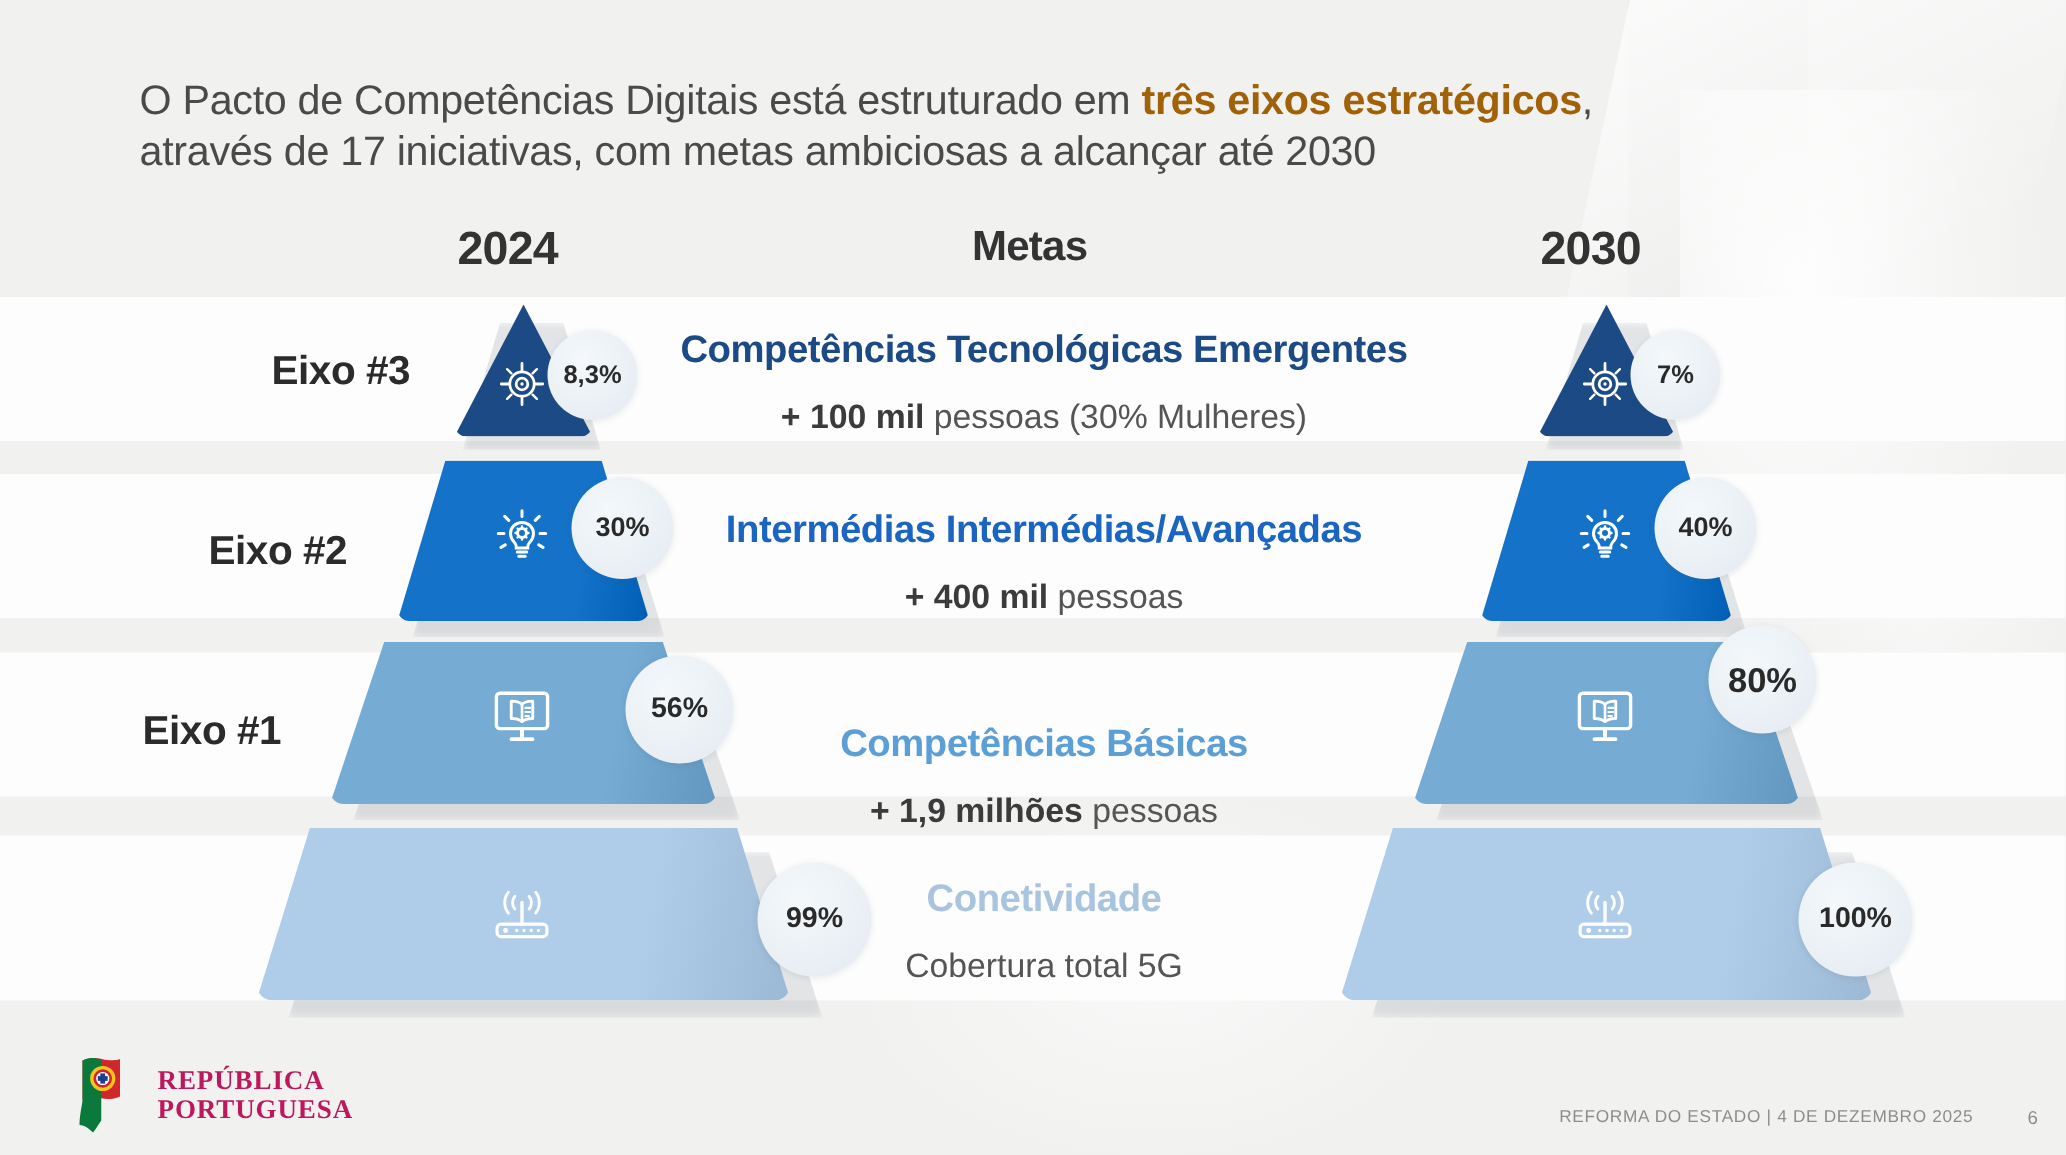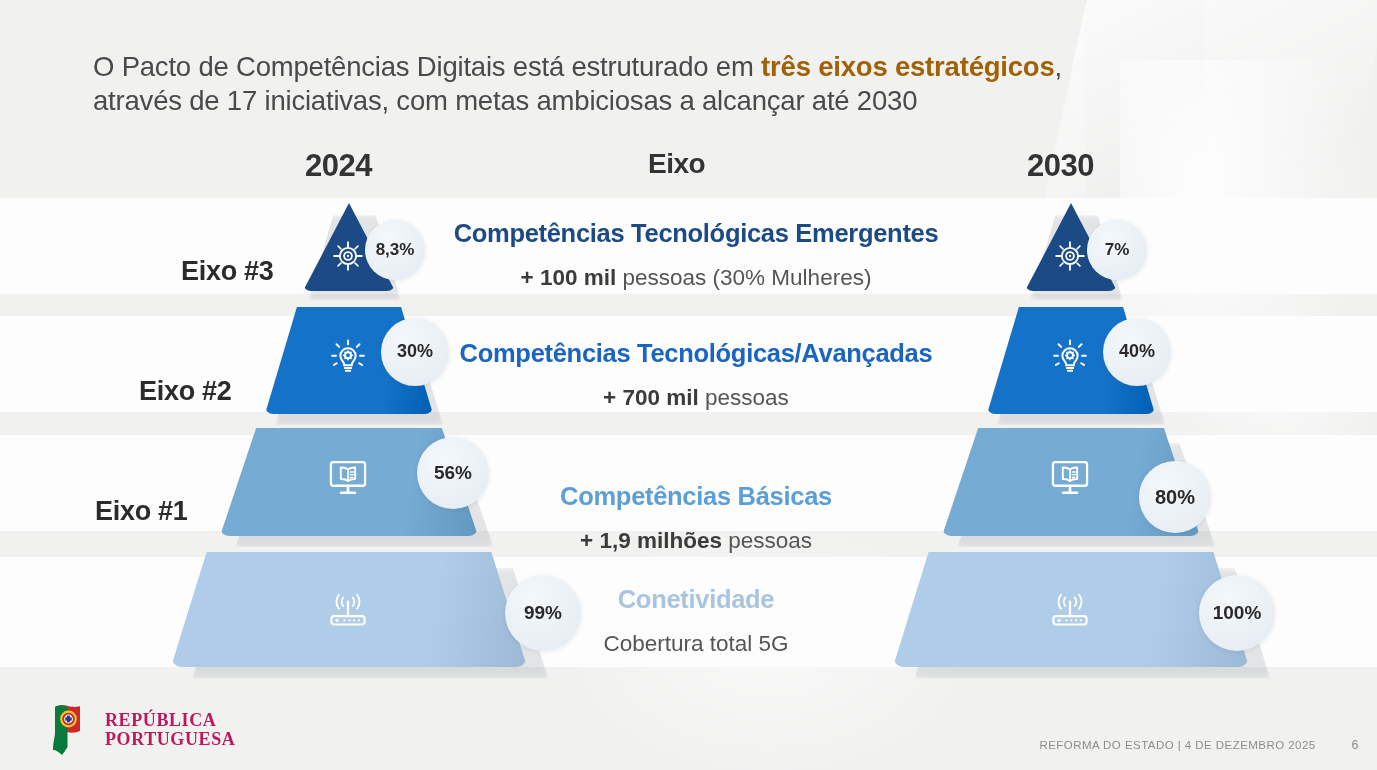--- a/index.html
+++ b/index.html
@@ -54,21 +54,21 @@
   
   .col-head{
     position:absolute; font-weight:bold; color:#333; font-size:31px; letter-spacing:-.5px;
   }
   .ch-2024{ left:305px; top:148px; }
   .ch-metas{ left:648px; top:148px; font-size:28px; }
   .ch-2030{ left:1027px; top:148px; }
 
   
   .eixo{
-    position:absolute; font-weight:bold; color:#2b2b2b; font-size:27px; letter-spacing:-.3px;margin-top:24px;
+    position:absolute; font-weight:bold; color:#2b2b2b; font-size:27px; letter-spacing:-.3px;
   }
   .e3{ left:181px; top:232px; }
   .e2{ left:139px; top:352px; }
   .e1{ left:95px;  top:472px; }
 
   
   .pyramid{ position:absolute; }
   .lvl{ position:absolute; }
   .lvl .shape{ position:absolute; inset:0; }
   .lvl .shadow{
@@ -125,21 +125,21 @@
   <div class="band-white b3"></div>
   <div class="band-white b4"></div>
 </div>
 
 <div class="headline">
   <span>O Pacto de Competências Digitais está estruturado em </span><b>três eixos estratégicos</b><span>,</span><br>
   <span>através de 17 iniciativas, com metas ambiciosas a alcançar até 2030</span>
 </div>
 
 <div class="col-head ch-2024">2024</div>
-<div class="col-head ch-metas">Eixo</div>
+<div class="col-head ch-metas">Metas</div>
 <div class="col-head ch-2030">2030</div>
 
 <div class="eixo e3">Eixo #3</div>
 <div class="eixo e2">Eixo #2</div>
 <div class="eixo e1">Eixo #1</div>
 
 <div class="pyramid" id="pyr-left">
     <div class="lvl" style="left: 303px; top: 203px; width: 92px; height: 88px;">
       <div class="shadow" style="clip-path: polygon(24.84px 0px, 67.16px 0px, 100% 100%, 0% 100%);"></div>
       <div class="shape" style="background: rgb(27, 74, 133); clip-path: polygon(50% 0px, 100% 100%, 0% 100%); border-radius: 8px; position: absolute; inset: 0px; z-index: 1;"></div>
@@ -175,22 +175,22 @@
       <div class="shadow" style="clip-path: polygon(35.6px 0px, 320.4px 0px, 100% 100%, 0% 100%);"></div>
       <div class="shape" style="background: linear-gradient(100deg, rgb(175, 204, 232) 0%, rgb(175, 204, 232) 72%, rgb(155, 184, 212) 100%); clip-path: polygon(35.6px 0px, 320.4px 0px, 100% 100%, 0% 100%); border-radius: 11px; position: absolute; inset: 0px; z-index: 1;"></div>
     </div>
   </div>
 
 <div class="meta m3">
   <div class="t" style="color:#1b4a85">Competências Tecnológicas Emergentes</div>
   <div class="s"><b>+ 100 mil</b><span> pessoas (30% Mulheres)</span></div>
 </div>
 <div class="meta m2">
-  <div class="t" style="color:#1a64c2">Competências Tecnológicas/Avançadas</div>
-  <div class="s"><b>+ 700 mil</b><span> pessoas</span></div>
+  <div class="t" style="color:#1a64c2">Intermédias Intermédias/Avançadas</div>
+  <div class="s"><b>+ 400 mil</b><span> pessoas</span></div>
 </div>
 <div class="meta m1">
   <div class="t" style="color:#5b9fd6">Competências Básicas</div>
   <div class="s"><b>+ 1,9 milhões</b><span> pessoas</span></div>
 </div>
 <div class="meta m0">
   <div class="t" style="color:#a8c4de">Conetividade</div>
   <div class="s"><span>Cobertura total 5G</span></div>
 </div>
 
@@ -284,21 +284,21 @@
 <div class="badge" style="left: 1103px; top: 317.94px; width: 68px; height: 68px; font-size: 18px;">40%</div>
 <div class="icon-wrap" style="left: 1049px; top: 455.6px; width: 42px; height: 42px;">
     <svg width="42" height="42" viewBox="0 0 48 48" fill="none" stroke="#fff" stroke-width="2.6" stroke-linecap="round" stroke-linejoin="round">
     <rect x="4.5" y="7" width="39" height="27" rx="2.6"></rect>
     <path d="M24 34v6M16 42h16" stroke-width="3"></path>
     <path d="M24 15.5c-2.2-1.9-5-2.6-8.2-2.4v13.2c3.2-.2 6 .5 8.2 2.4 2.2-1.9 5-2.6 8.2-2.4V13.1c-3.2-.2-6 .5-8.2 2.4z" stroke-width="2.2"></path>
     <path d="M24 15.5v12.9" stroke-width="2"></path>
     <path d="M26.6 18.2h3.6M26.6 21.3h3.6M26.6 24.4h2.6" stroke-width="1.6"></path>
   </svg>
   </div>
-<div class="badge" style="left: 1139px; top: 461px; width: 72px; height: 72px; font-size: 20px;">80%</div>
+<div class="badge" style="left: 1139px; top: 417px; width: 72px; height: 72px; font-size: 23px;">80%</div>
 <div class="icon-wrap" style="left: 1049px; top: 588.5px; width: 42px; height: 42px;">
     <svg width="42" height="42" viewBox="0 0 48 48" fill="none" stroke="#fff" stroke-width="2.4" stroke-linecap="round">
     <rect x="5" y="31" width="38" height="9.5" rx="3" stroke-width="2.4"></rect>
     <circle cx="11.5" cy="35.8" r="1.9" fill="#fff" stroke="none"></circle>
     <circle cx="20" cy="35.8" r="1.3" fill="#fff" stroke="none"></circle>
     <circle cx="25.5" cy="35.8" r="1.3" fill="#fff" stroke="none"></circle>
     <circle cx="31" cy="35.8" r="1.3" fill="#fff" stroke="none"></circle>
     <circle cx="36.5" cy="35.8" r="1.3" fill="#fff" stroke="none"></circle>
     <path d="M24 31V14.5" stroke-width="2.6"></path>
     <path d="M18.6 19.4a7.4 7.4 0 0 1 0-9.6M29.4 19.4a7.4 7.4 0 0 0 0-9.6" stroke-width="2.2"></path>

